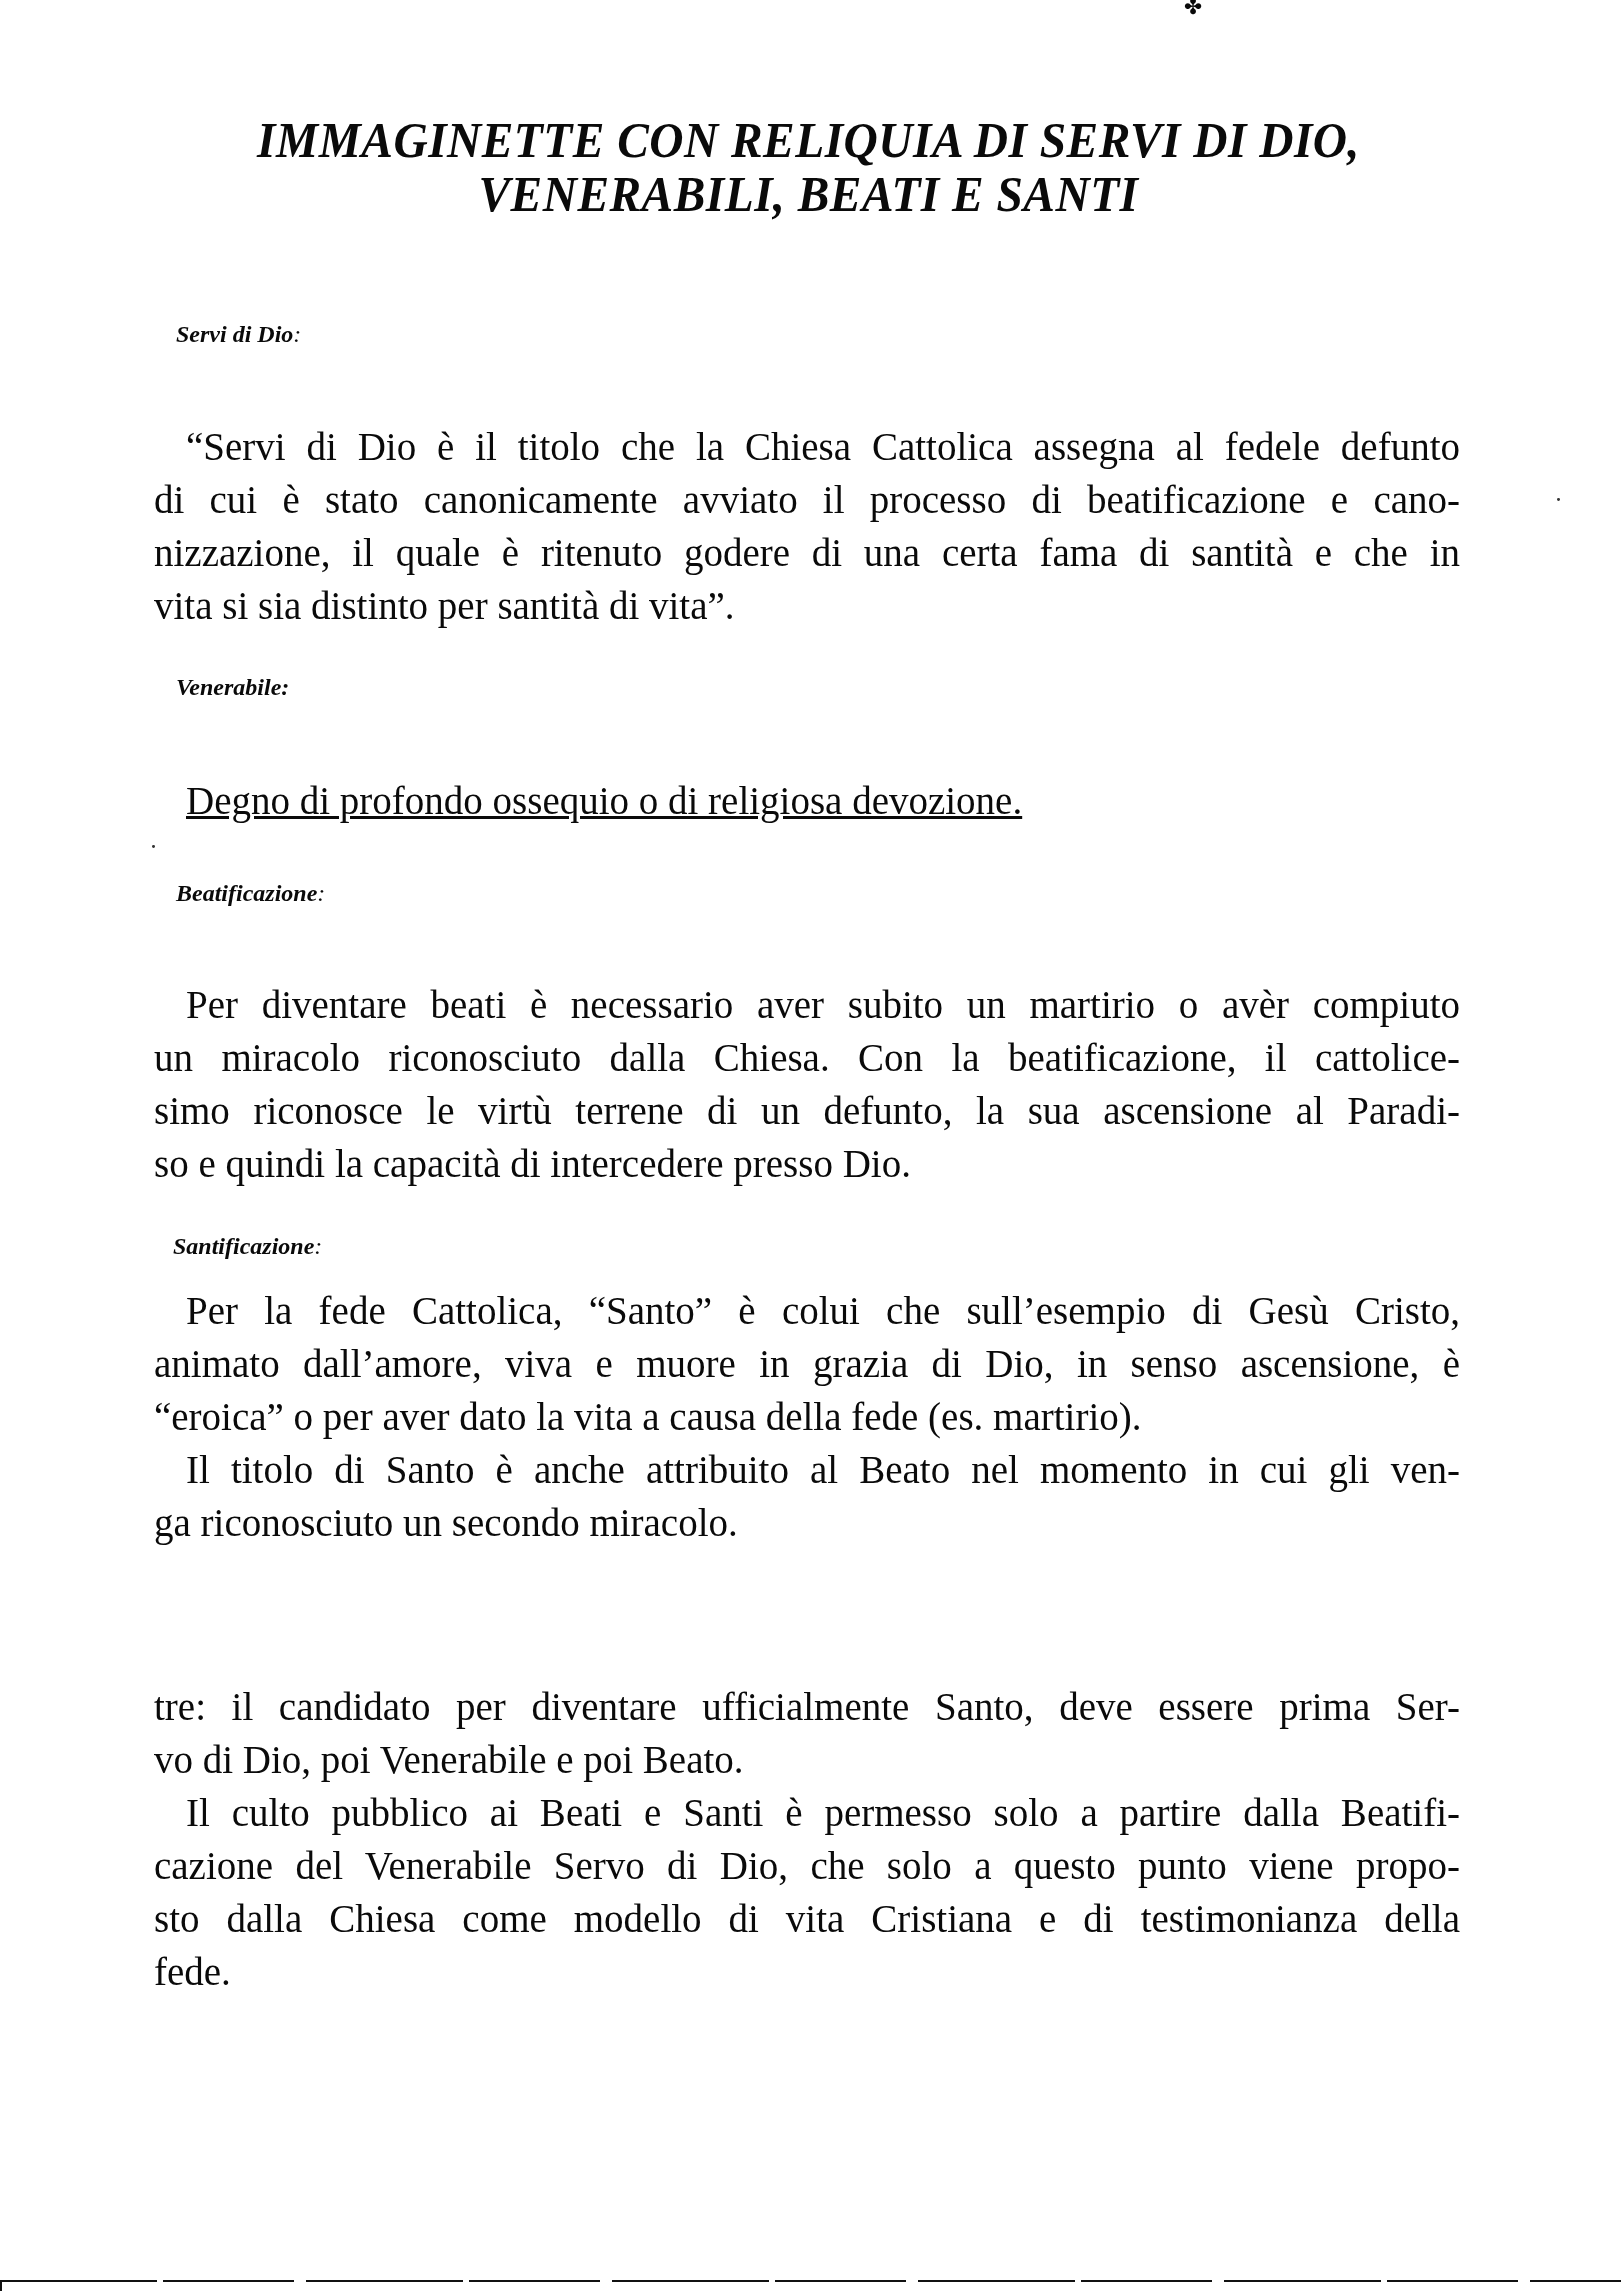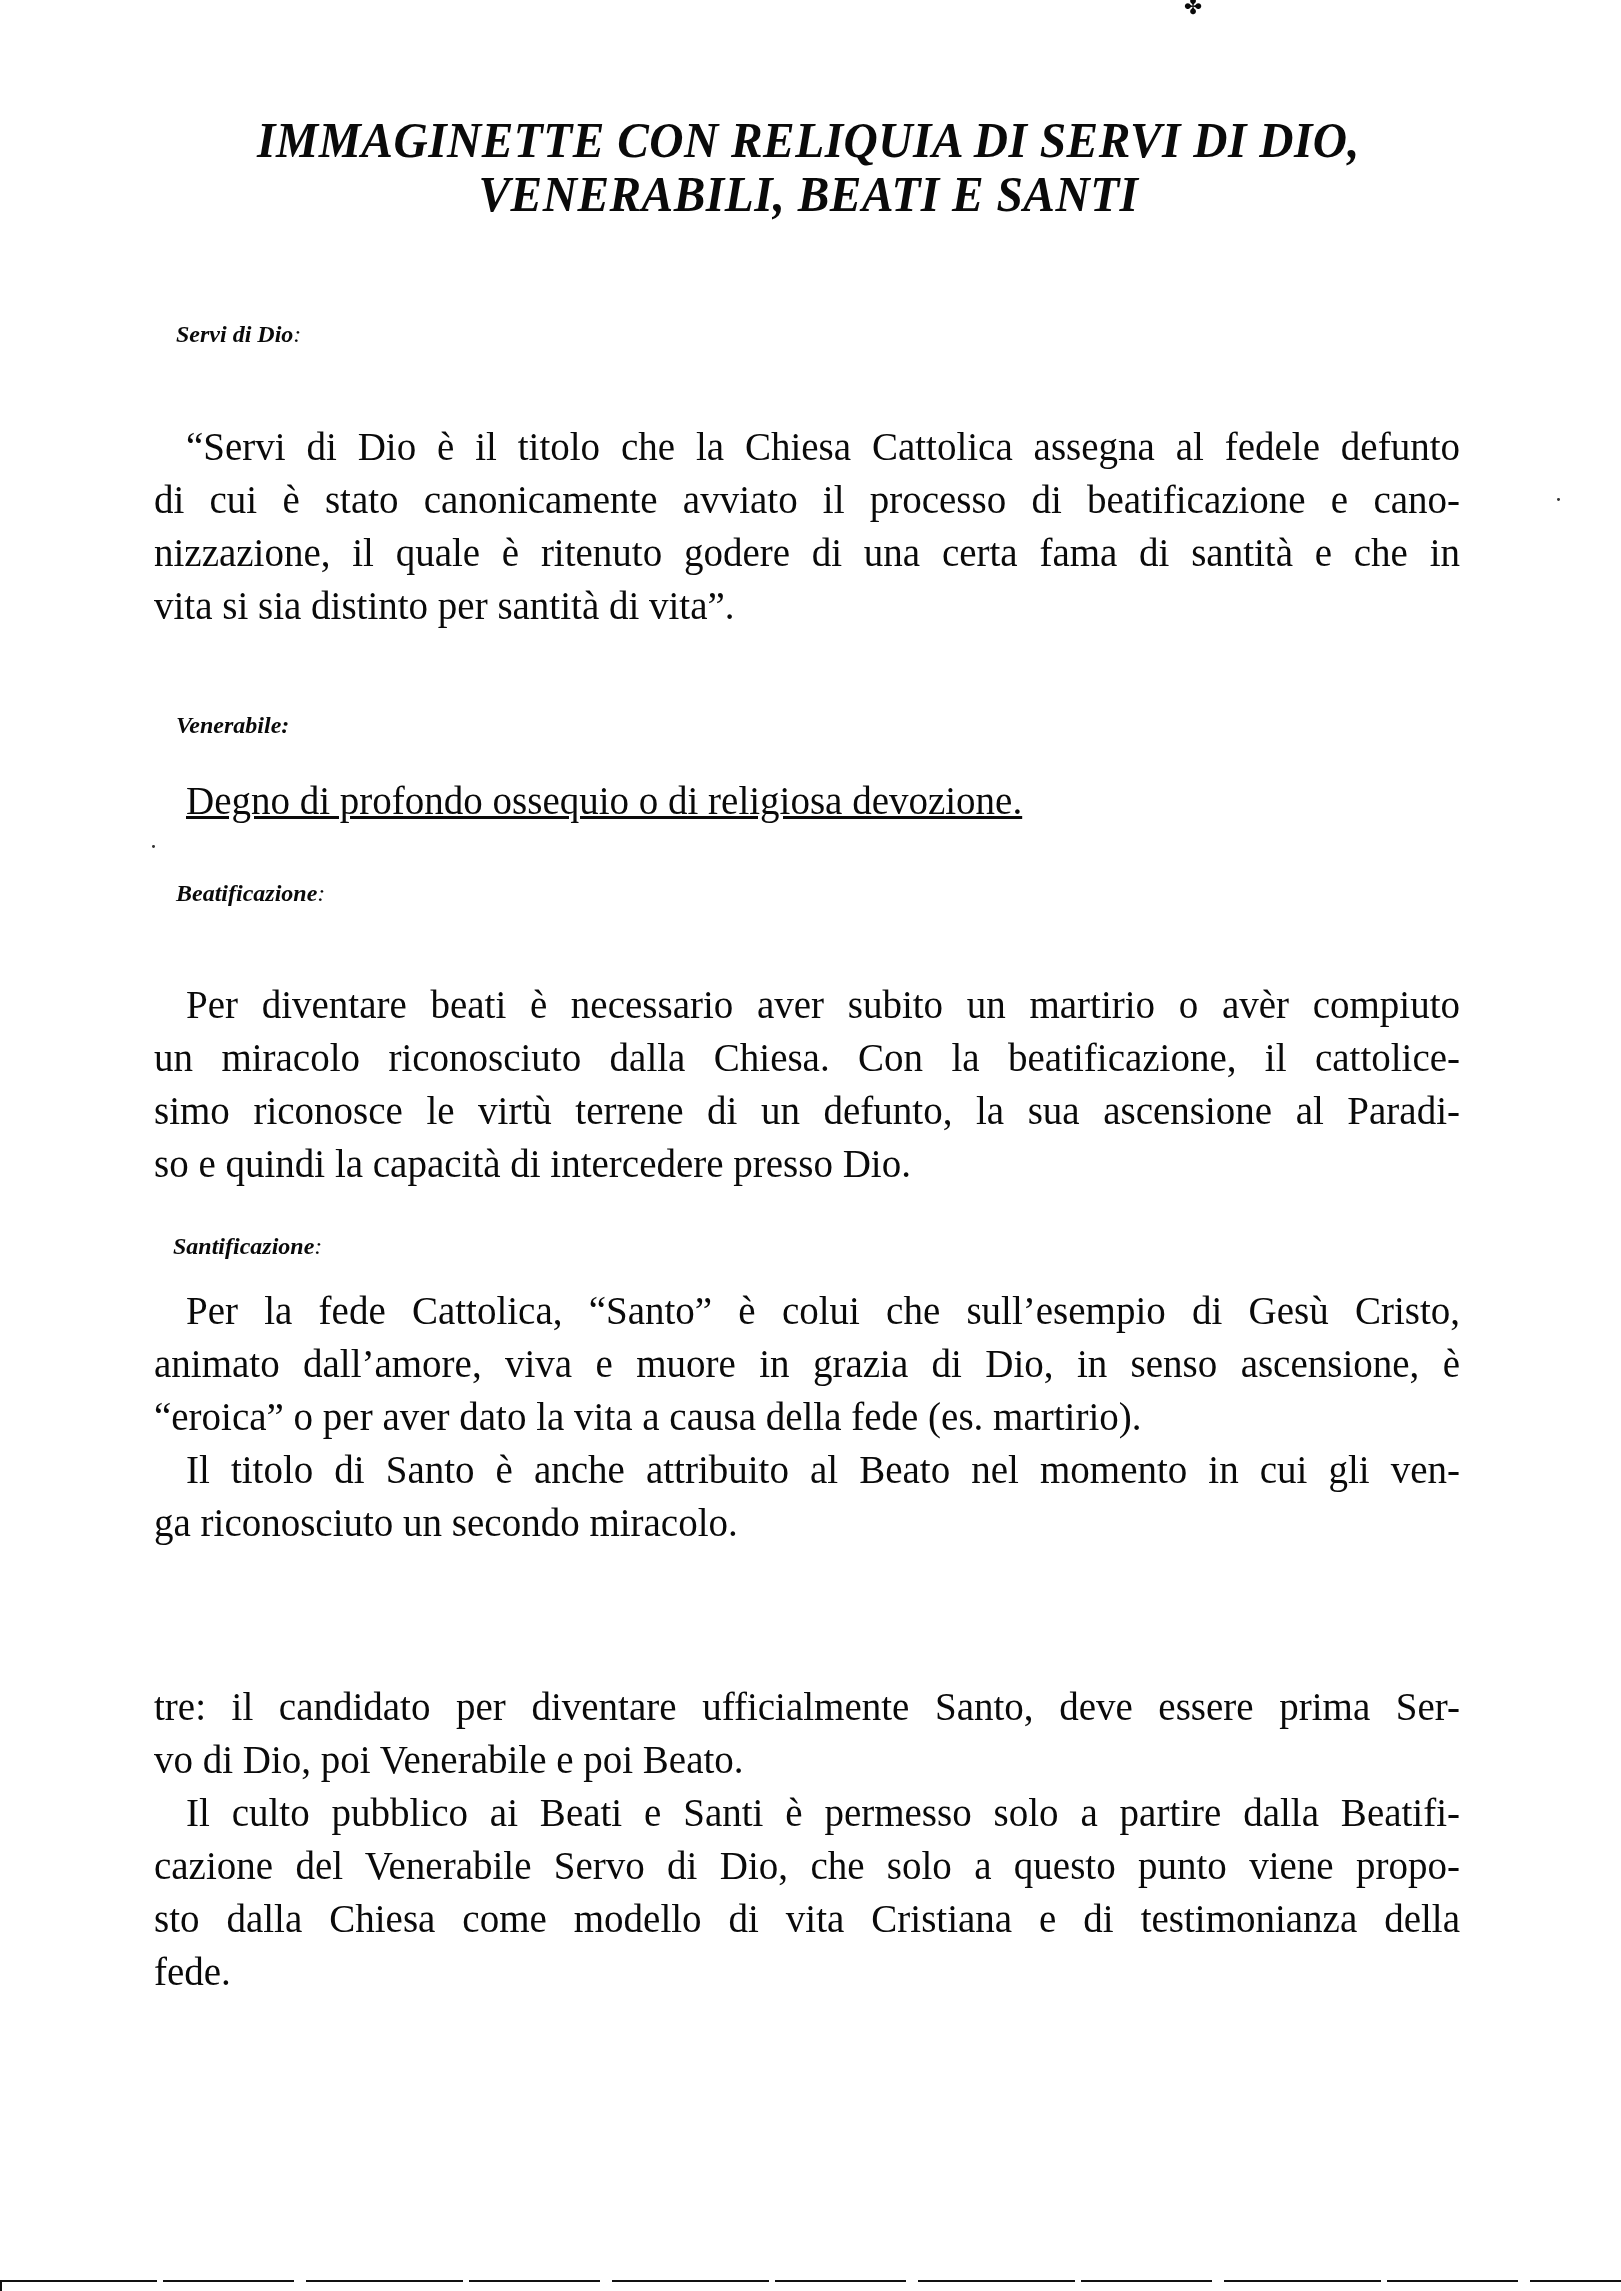--- a/index.html
+++ b/index.html
@@ -38,21 +38,21 @@
   <div class="heading" style="top:321px;">
     <span>Servi di Dio</span><span class="colon">:</span>
   </div>
   <div class="para" style="top:420px;">
     <span class="line indent">“Servi di Dio è il titolo che la Chiesa Cattolica assegna al fedele defunto</span>
     <span class="line">di cui è stato canonicamente avviato il processo di  beatificazione e cano-</span>
     <span class="line">nizzazione, il quale è ritenuto  godere di una certa fama di santità e che in</span>
     <span class="line last">vita si sia distinto  per santità di vita”.</span>
   </div>
 
-  <div class="heading" style="top:712px;">
+  <div class="heading" style="top:674px;">
     <span>Venerabile</span><span class="colon" style="font-weight:bold">:</span>
   </div>
   <div class="para" style="top:774px;text-decoration:underline;">
     <span class="line last indent" style="padding-left:32px">Degno di profondo ossequio o di religiosa devozione.</span>
   </div>
 
   <span class="dot" style="left:152px; top:845px;"></span>
   <span class="dot" style="left:1557px; top:498px;"></span>
 
   <div class="heading" style="top:880px;">

